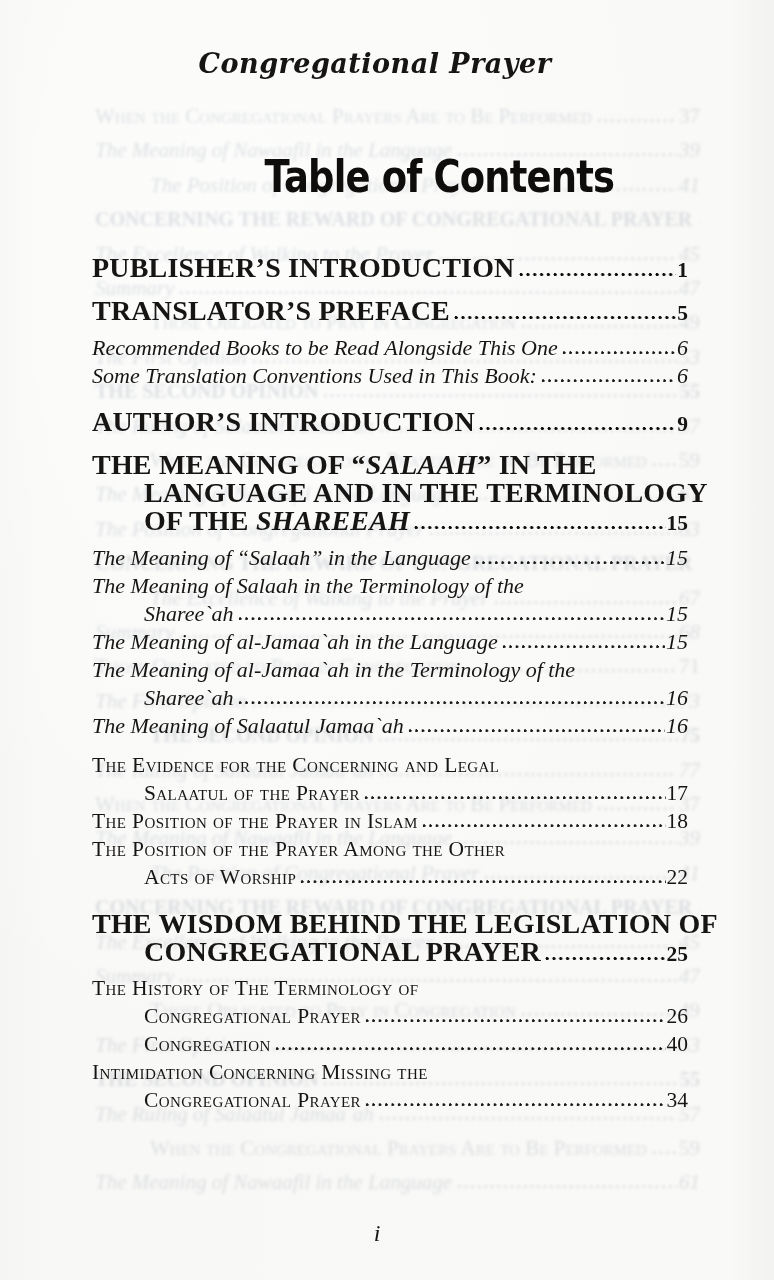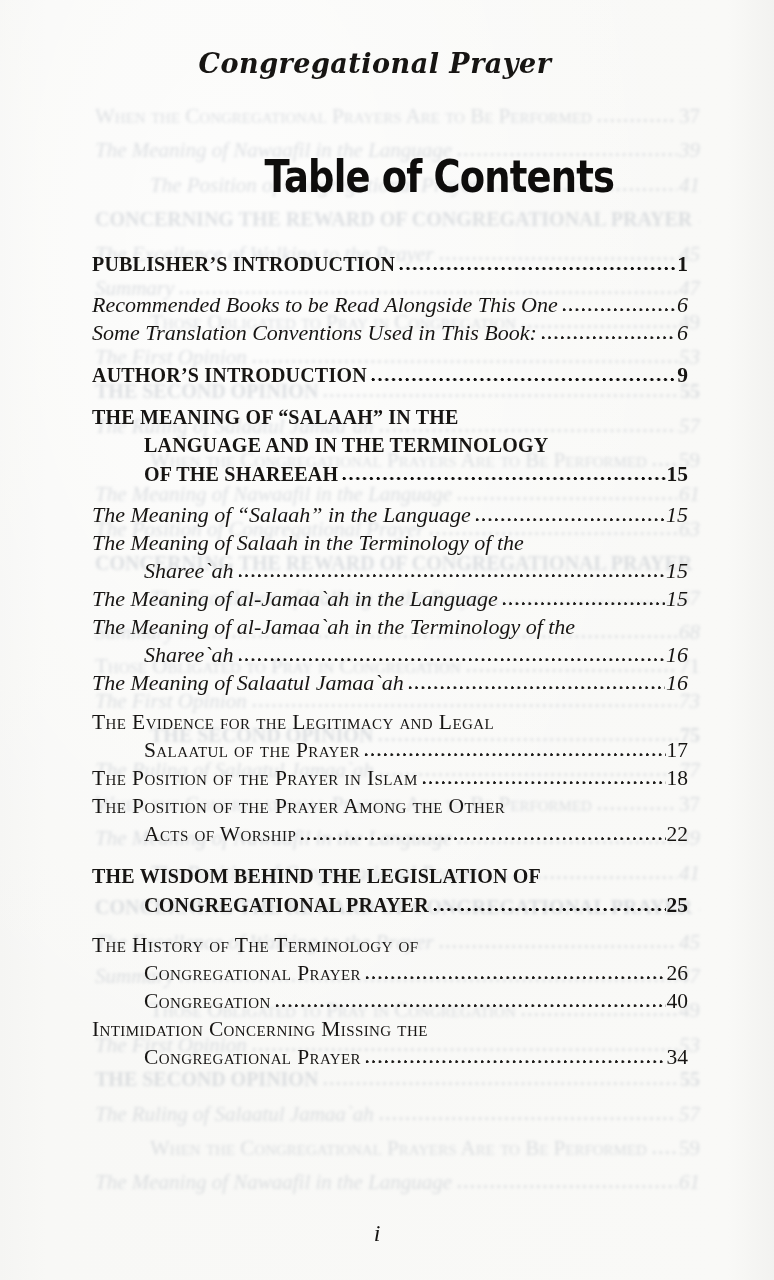--- a/index.html
+++ b/index.html
@@ -57,22 +57,22 @@
     transform:scaleX(.82);transform-origin:center;
     color:#0e0d0c;
   }
   .toc{position:absolute;top:252px;left:92px;right:86px;}
   .entry{margin:0;}
   .entry.major:not(:first-child){margin-top:15px;}
   .entry.group-start{margin-top:12px;}
   .line{display:flex;align-items:baseline;height:28px;}
   .line.cont{padding-left:52px;}
   .seg{white-space:pre;}
-  .major .seg{font-weight:bold;font-size:20px;letter-spacing:.2px;}
-  .major .seg.i{text-align:right;}
+  .major .seg{font-weight:bold;font-size:28px;letter-spacing:.2px;}
+  .major .seg.i{font-style:italic;text-align:right;}
   .it .seg{font-style:italic;font-size:22px;}
   .sc .seg{font-variant:small-caps;font-size:21.5px;letter-spacing:.4px;}
   .leader{flex:1 1 auto;align-self:baseline;height:5px;margin:0 1px 0 4px;
     background-image:radial-gradient(circle at 2.1px 2.7px, #1c1a18 1.2px, rgba(0,0,0,0) 1.6px);
     background-size:6.4px 5px;background-repeat:repeat-x;background-position:left bottom;}
   .major .leader{
     background-image:radial-gradient(circle at 2.1px 2.6px, #0f0e0d 1.4px, rgba(0,0,0,0) 1.8px);
     background-size:6.8px 5px;}
   .pg{font-size:21.5px;}
   .major .pg{font-weight:bold;}
@@ -261,20 +261,27 @@
     </h1>
 
     <div class="toc" id="toc">
         <div class="entry major">
           <div class="line">
             <span class="seg">PUBLISHER’S INTRODUCTION</span>
             <span class="leader"></span>
             <span class="pg">1</span>
           </div>
         </div>
+        <div class="entry major">
+          <div class="line">
+            <span class="seg">TRANSLATOR’S PREFACE</span>
+            <span class="leader"></span>
+            <span class="pg">5</span>
+          </div>
+        </div>
         <div class="entry it group-start">
           <div class="line">
             <span class="seg">Recommended Books to be Read Alongside This One</span>
             <span class="leader"></span>
             <span class="pg">6</span>
           </div>
         </div>
         <div class="entry it">
           <div class="line">
             <span class="seg">Some Translation Conventions Used in This Book:</span>
@@ -341,21 +348,21 @@
         </div>
         <div class="entry it">
           <div class="line">
             <span class="seg">The Meaning of Salaatul Jamaa`ah</span>
             <span class="leader"></span>
             <span class="pg">16</span>
           </div>
         </div>
         <div class="entry sc group-start">
           <div class="line">
-            <span class="seg">The Evidence for the Legitimacy and Legal</span>
+            <span class="seg">The Evidence for the Concerning and Legal</span>
           </div>
           <div class="line cont">
             <span class="seg">Salaatul of the Prayer</span>
             <span class="leader"></span>
             <span class="pg">17</span>
           </div>
         </div>
         <div class="entry sc">
           <div class="line">
             <span class="seg">The Position of the Prayer in Islam</span>

